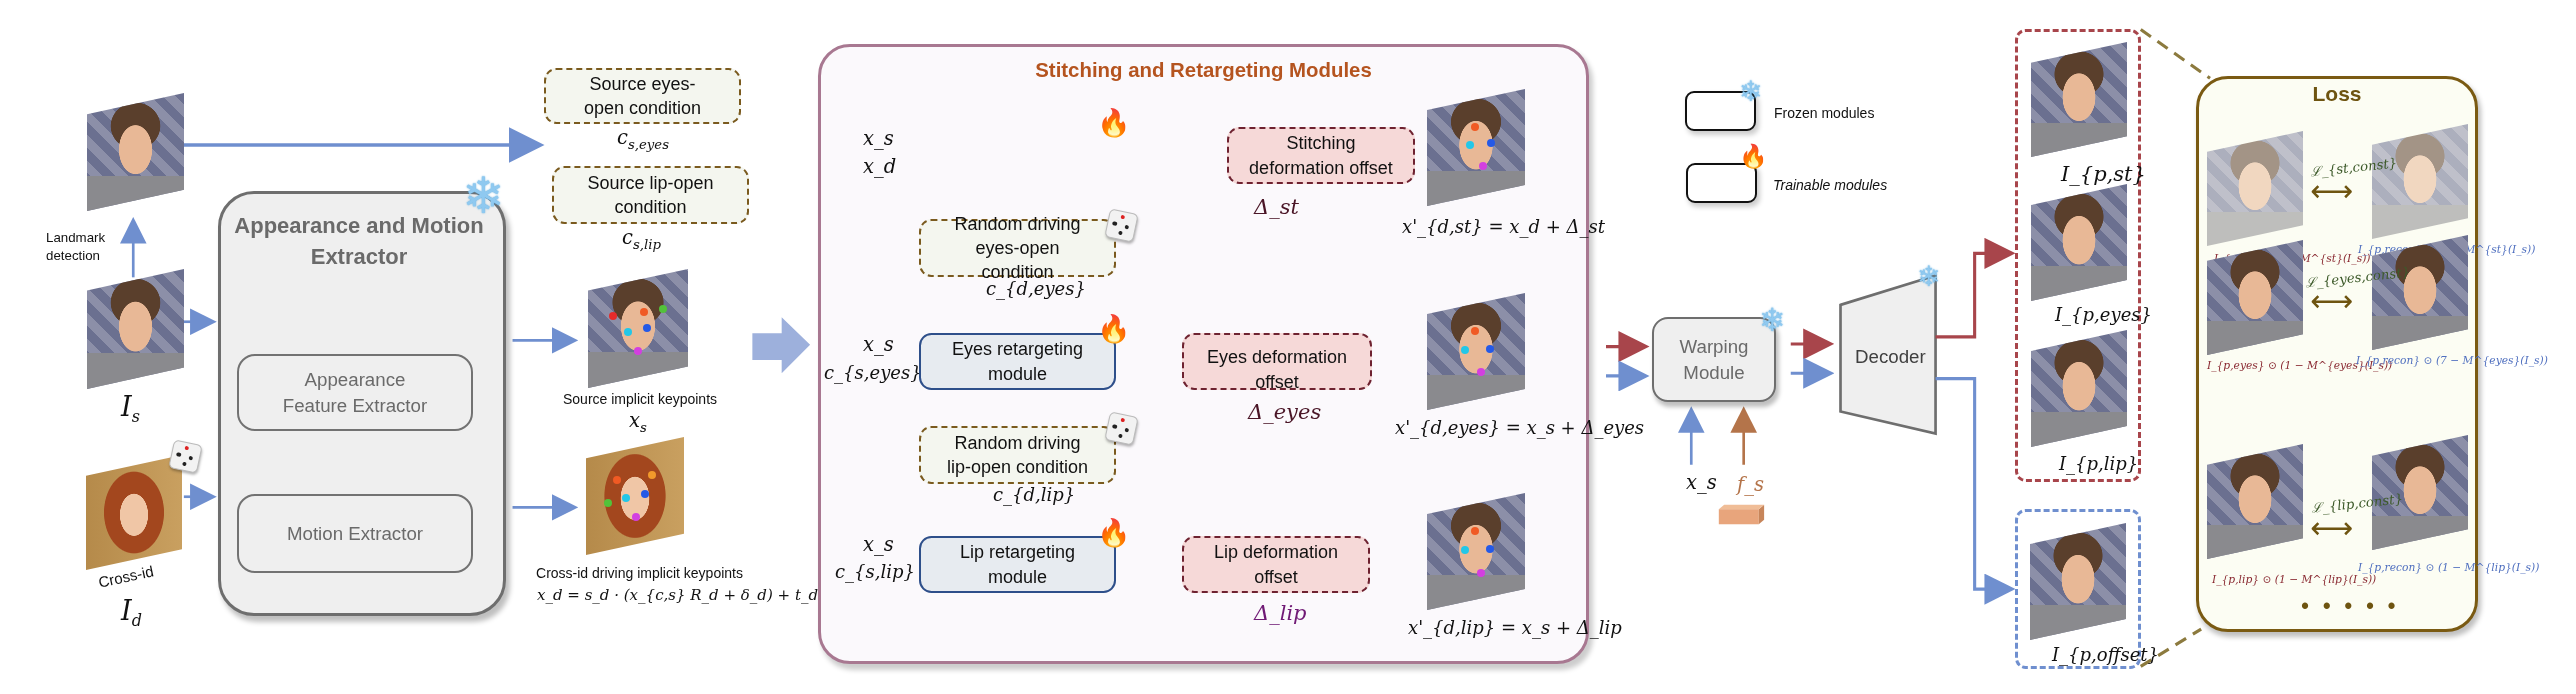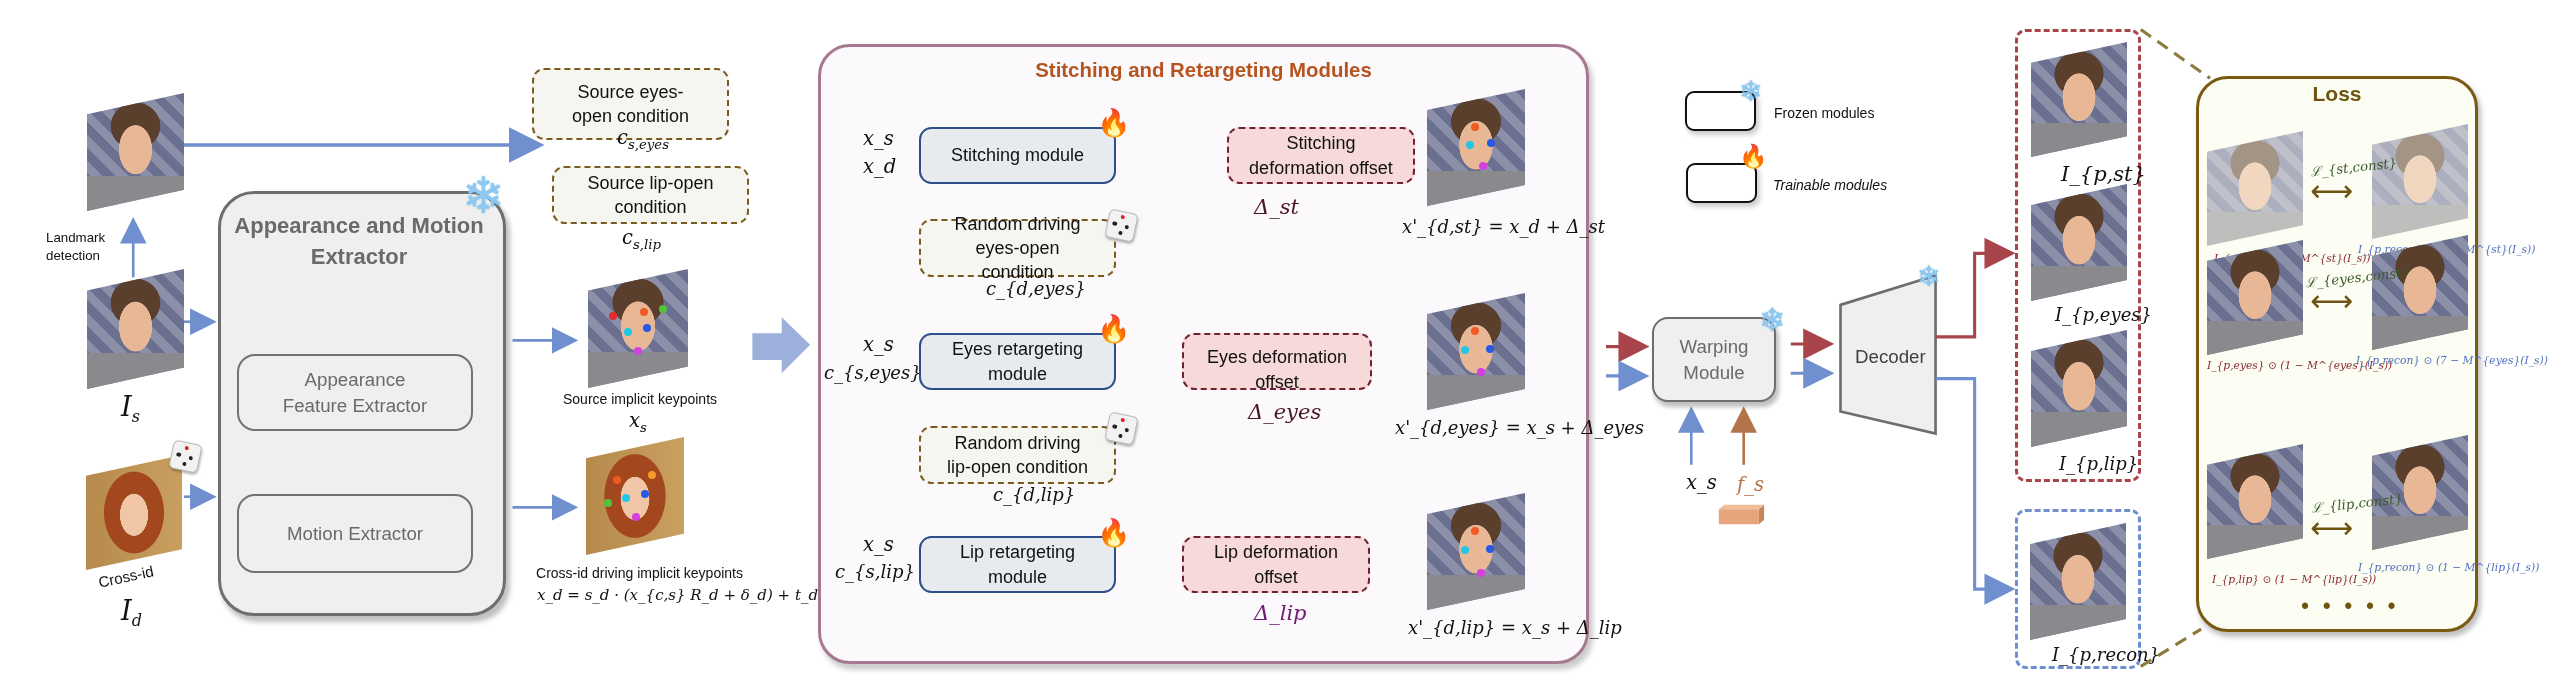--- a/index.html
+++ b/index.html
@@ -133,21 +133,21 @@
   <div class="abs extractor"></div>
   <div class="abs extractor-title">Appearance and Motion Extractor</div>
   <div class="icon-snow" style="left:462px;top:171px;font-size:50px;">❄</div>
   <div class="box subbox" style="left:237px;top:354px;width:236px;height:77px;">
       <span style="padding:0 36px;">Appearance Feature Extractor</span>
     </div>
   <div class="box subbox" style="left:237px;top:494px;width:236px;height:79px;">
       <span>Motion Extractor</span>
     </div>
 
-  <div class="box cond" style="left:532px;top:68px;width:197px;height:72px;">
+  <div class="box cond" style="left:544px;top:68px;width:197px;height:56px;">
       <span style="padding:0 25px;">Source eyes-open condition</span>
     </div>
   <div class="abs math" style="left:617px;top:126px;font-size:19.5px;">c<sub style="font-size:13.3px">s,eyes</sub></div>
   <div class="box cond" style="left:552px;top:166px;width:197px;height:58px;">
       <span style="padding:0 27px;">Source lip-open condition</span>
     </div>
   <div class="abs math" style="left:622px;top:226px;font-size:19.5px;">c<sub style="font-size:13.3px">s,lip</sub></div>
 
   <div class="face bg-male" style="left:588px;top:269px;width:100px;height:119px;">
     <span class="kp" style="left:52px;top:39px;background:#f05a24;"></span>
@@ -169,23 +169,20 @@
       <span class="kp" style="left:18px;top:62px;background:#52c23a;"></span>
   </div>
   <div class="abs lbl" style="left:524px;top:565px;width:231px;font-size:14px;">Cross-id driving implicit keypoints</div>
   <div class="abs math" style="left:537px;top:586px;width:204px;text-align:center;font-size:15px;">x_d = s_d · (x_{c,s} R_d + δ_d) + t_d</div>
 
   <div class="abs stitch-panel"></div>
   <div class="abs stitch-title">Stitching and Retargeting Modules</div>
 
   <div class="abs math" style="left:863px;top:127px;font-size:19.5px;">x_s</div>
   <div class="abs math" style="left:863px;top:155px;font-size:19.5px;">x_d</div>
-  <div class="box module" style="left:919px;top:127px;width:197px;height:57px;">
-      <span>Stitching module</span>
-    </div>
   <div class="icon-fire" style="left:1097px;top:110px;">🔥</div>
   <div class="box offset" style="left:1182px;top:127px;width:188px;height:57px;margin-left:45px;">
       <span style="padding:0 19.5px;">Stitching deformation offset</span>
     </div>
   <div class="abs math" style="left:1254px;top:195px;font-size:21px;color:#4a1526;">Δ_st</div>
   <div class="face bg-male" style="left:1427px;top:89px;width:98px;height:117px;">
     <span class="kp" style="left:44px;top:34px;background:#f05a24;"></span>
       <span class="kp" style="left:39px;top:52px;background:#22c7e8;"></span>
       <span class="kp" style="left:60px;top:50px;background:#2559e6;"></span>
       <span class="kp" style="left:52px;top:73px;background:#d33fe0;"></span>
@@ -267,21 +264,21 @@
   <div class="abs red-panel"></div>
   <div class="face bg-male" style="left:2031px;top:42px;width:96px;height:115px;"></div>
   <div class="abs math" style="left:2061px;top:162px;font-size:21px;">I_{p,st}</div>
   <div class="face bg-male" style="left:2031px;top:184px;width:96px;height:117px;"></div>
   <div class="abs math" style="left:2055px;top:304px;font-size:18px;">I_{p,eyes}</div>
   <div class="face bg-male" style="left:2031px;top:330px;width:96px;height:117px;"></div>
   <div class="abs math" style="left:2059px;top:453px;font-size:18px;">I_{p,lip}</div>
 
   <div class="abs blue-panel"></div>
   <div class="face bg-male" style="left:2030px;top:523px;width:96px;height:117px;"></div>
-  <div class="abs math" style="left:2052px;top:644px;font-size:18px;">I_{p,recon}</div>
+  <div class="abs math" style="left:2052px;top:644px;font-size:18px;">I_{p,offset}</div>
 
   <div class="abs loss"></div>
   <div class="abs loss-title">Loss</div>
 
   <div class="face bg-male faded" style="left:2207px;top:131px;width:96px;height:115px;"></div>
   <div class="face bg-male faded" style="left:2372px;top:124px;width:96px;height:115px;"></div>
   <div class="abs math green" style="left:2310px;top:158px;font-size:13.3px;transform:rotate(-6deg);">ℒ_{st,const}</div>
   <div class="abs" style="left:2310px;top:176px;font-size:30px;color:#6e5410;line-height:1;">⟷</div>
   <div class="abs math red loss-caption" style="left:2214px;top:252px;">I_{p,st} ⊙ (1 − M^{st}(I_s))</div>
   <div class="abs math blue loss-caption" style="left:2358px;top:243px;">I_{p,recon} ⊙ (1 − M^{st}(I_s))</div>

